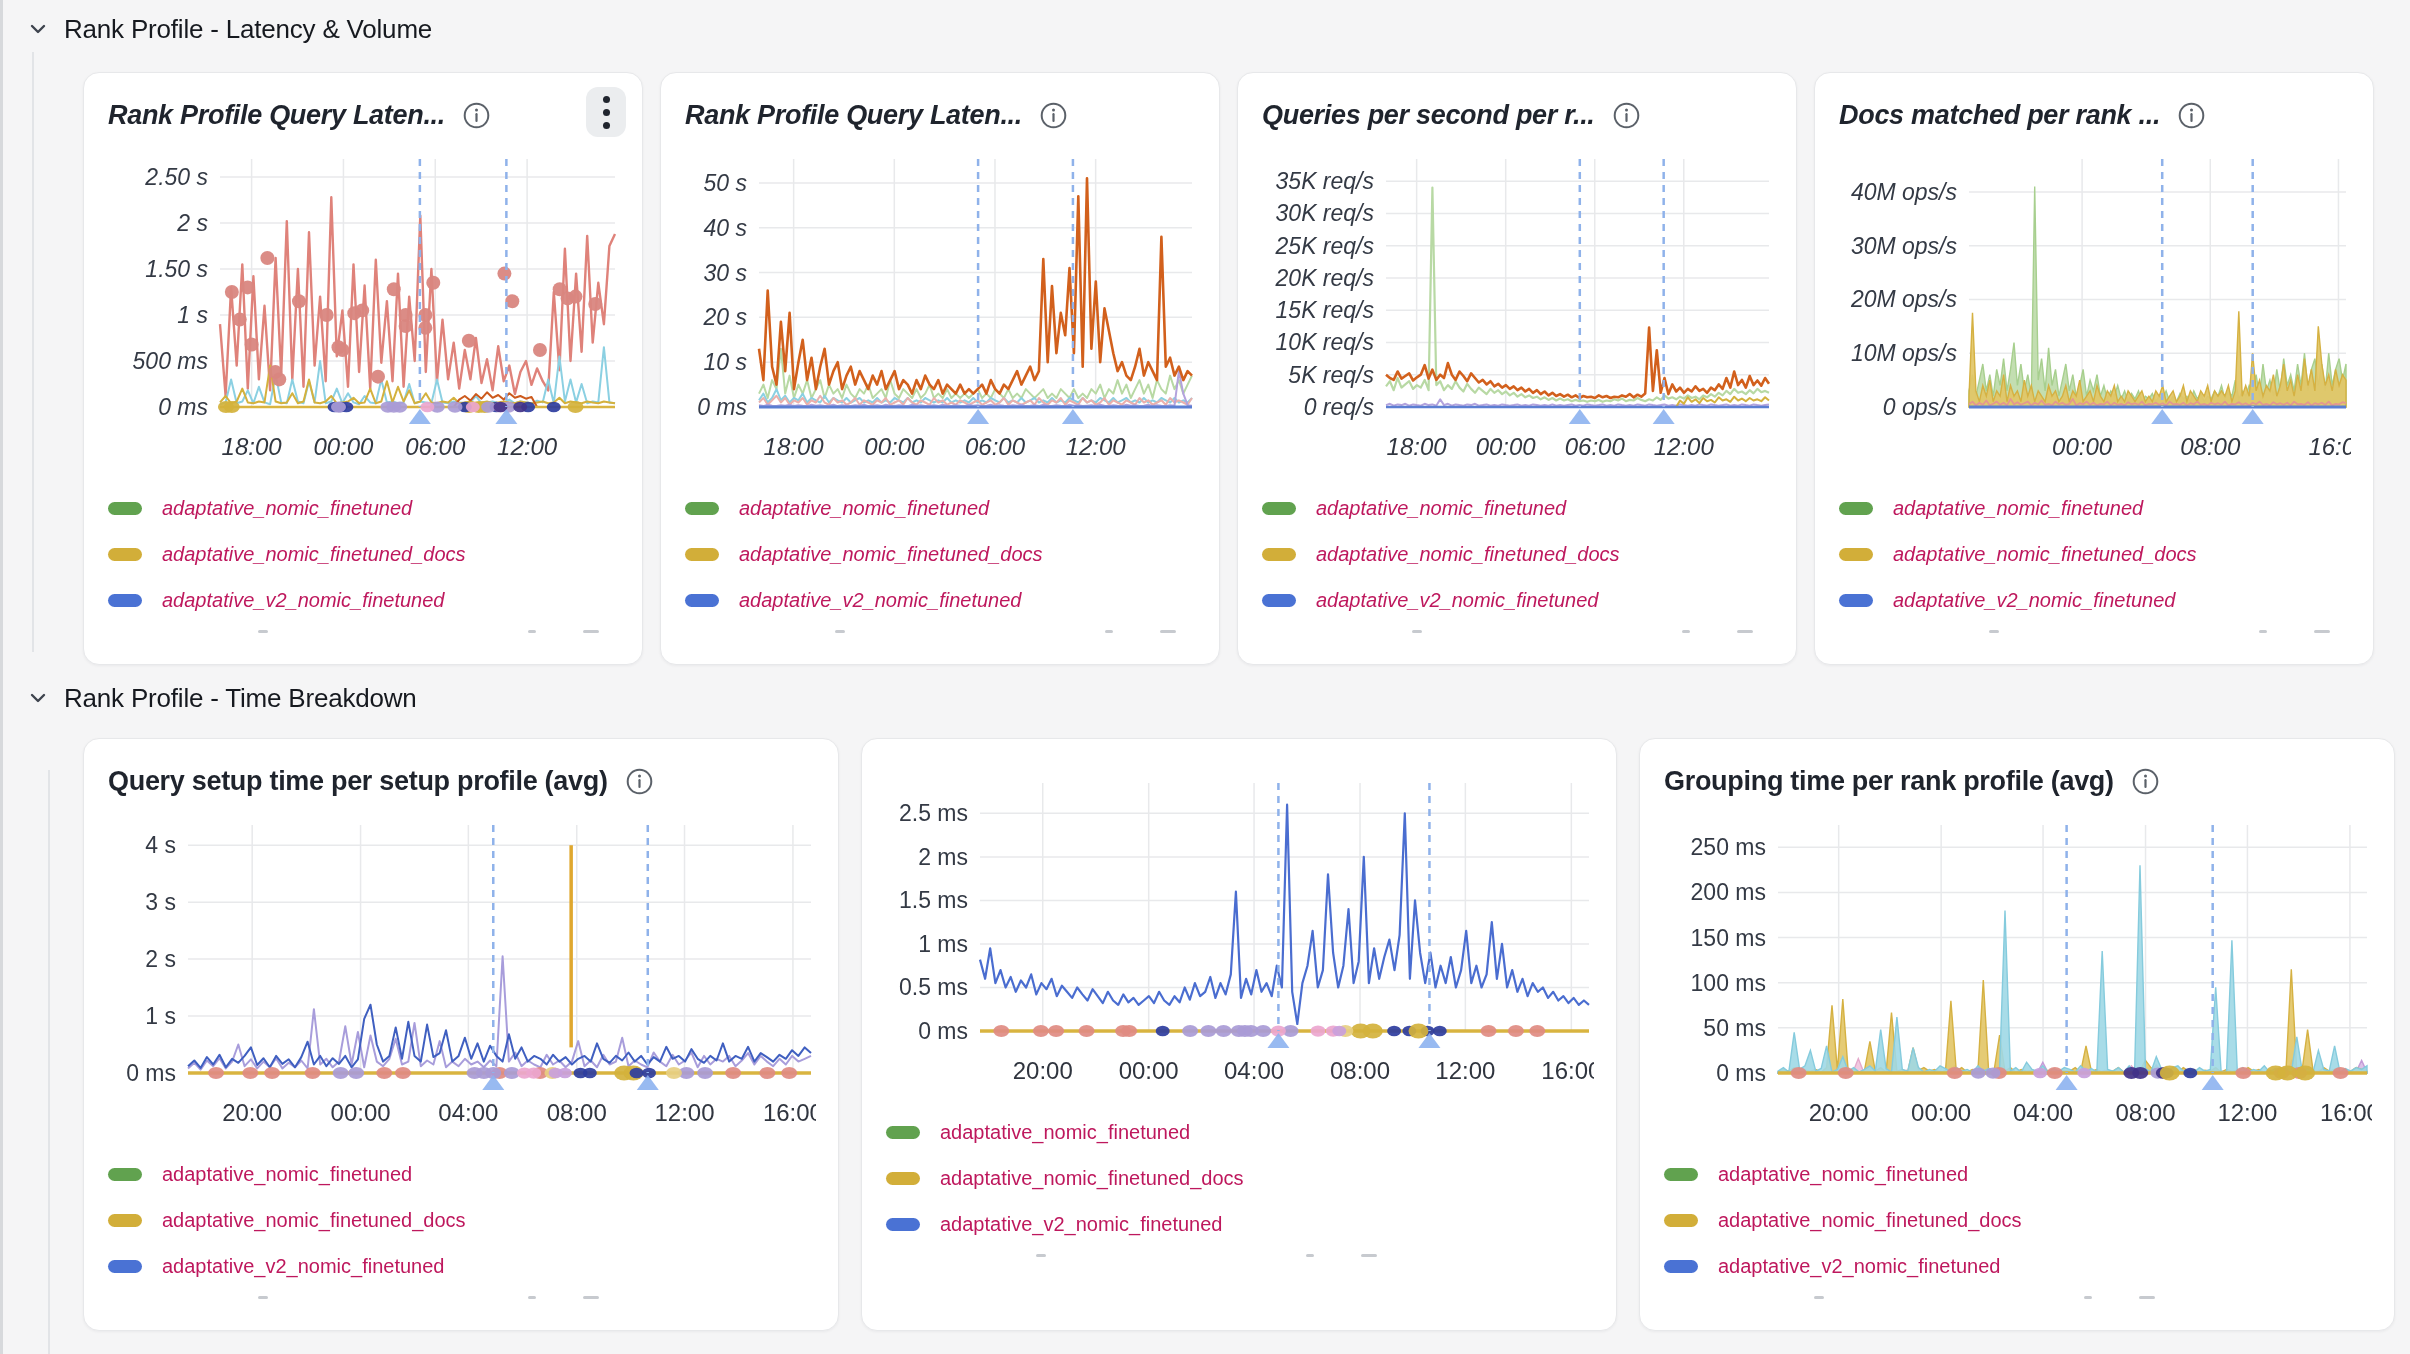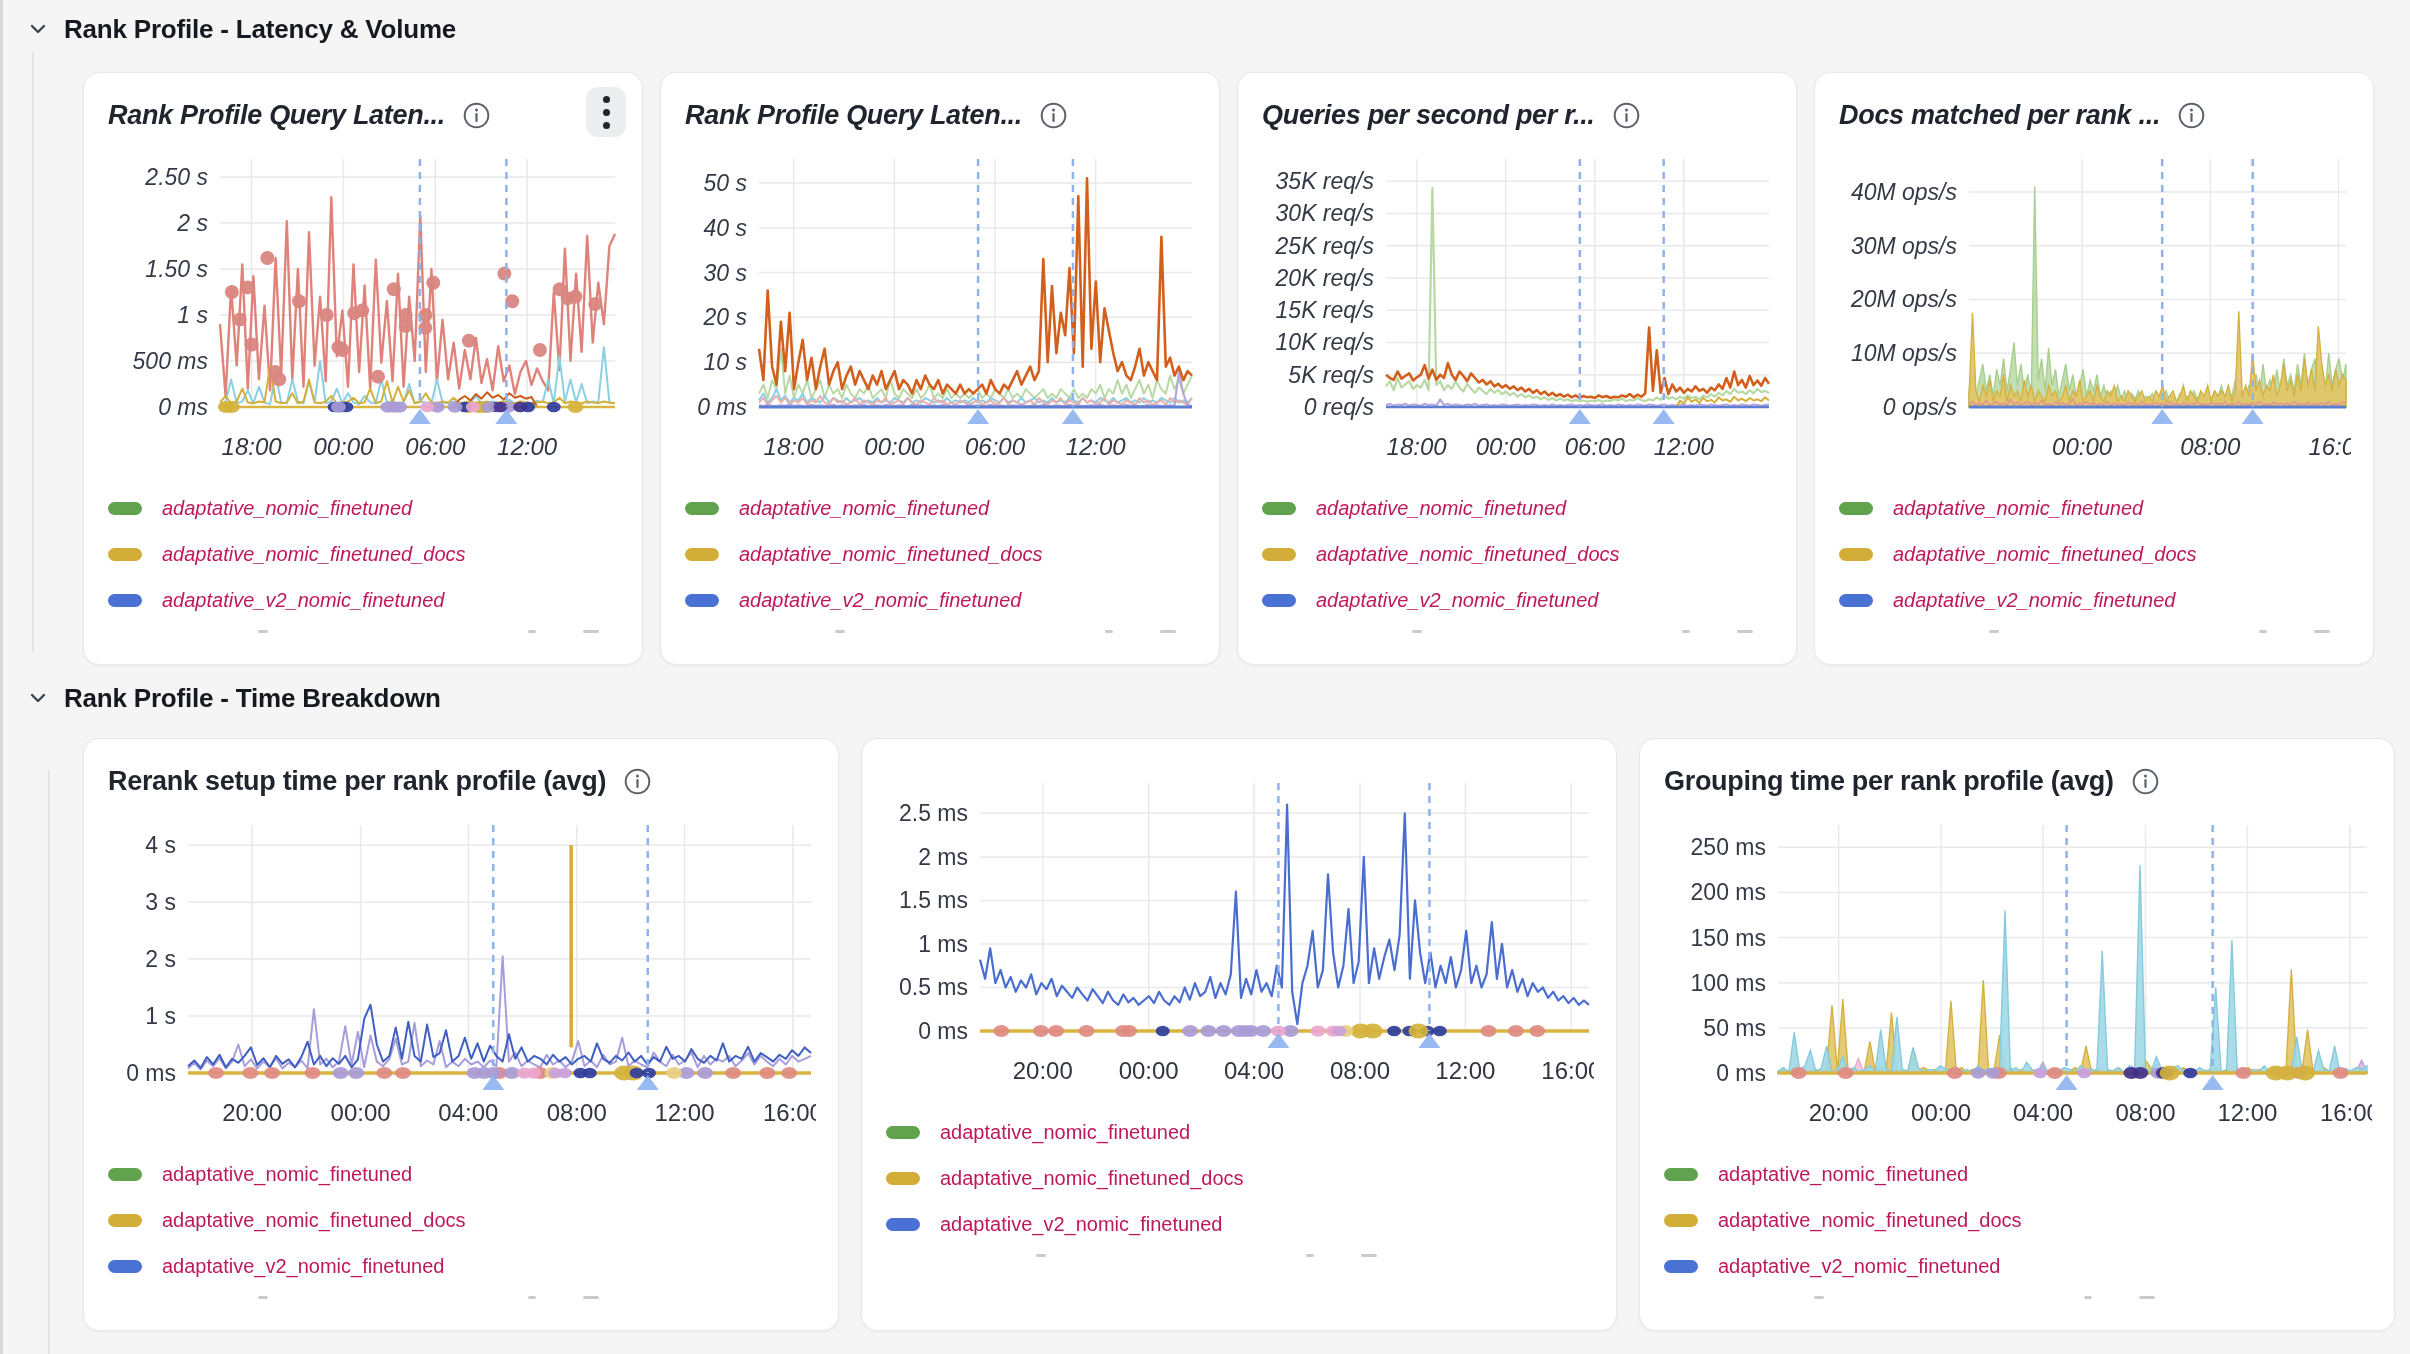--- a/index.html
+++ b/index.html
@@ -2,21 +2,21 @@
 <html><head>
 <meta charset="utf-8">
 <style>
   * { margin:0; padding:0; box-sizing:border-box; }
   html,body { width:2410px; height:1354px; overflow:hidden; background:#f5f5f6;
     font-family:"Liberation Sans", sans-serif; position:relative; }
   .page-edge { position:absolute; left:0; top:0; width:3px; height:1354px; background:#d7d9dc; }
   .guide { position:absolute; width:2px; background:#e2e4e7; }
   .section { position:relative; }
   .sec-header { display:flex; align-items:center; gap:16px; padding-left:28px; height:38px; }
-  .sec-title { font-size:26px; font-weight:700; color:#16191f; letter-spacing:-0.2px; }
+  .sec-title { font-size:26px; font-weight:400; color:#16191f; letter-spacing:-0.2px; }
   .chev { width:20px; height:20px; display:flex; align-items:center; justify-content:center; cursor:pointer; }
   .cards { display:flex; margin-left:83px; }
   .cards.top { gap:17px; margin-top:24px; }
   .cards.bottom { gap:22px; margin-top:21px; }
   .card { background:#ffffff; border:1.5px solid #e7e8ea; border-radius:16px;
     box-shadow:0 1px 3px rgba(20,24,31,.05); height:593px; padding:20px 24px;
     position:relative; overflow:hidden; flex:none; }
   .card.w-top { width:560px;font-style:italic; }
   .card.w-bot { width:756px; }
   .card-head { display:flex; align-items:center; gap:18px; height:40px; margin-top:2px; }
@@ -358,21 +358,21 @@
         <div class="chev">
           <svg width="20" height="20" viewBox="0 0 20 20">
             <polyline points="4,7 10,13 16,7" fill="none" stroke="#3e444e" stroke-width="2.4" stroke-linecap="round" stroke-linejoin="round"></polyline>
           </svg>
         </div>
         <div class="sec-title">Rank Profile - Time Breakdown</div>
       </div>
       <div class="cards bottom">
         <div class="card w-bot">
           <div class="card-head">
-            <div class="card-title">Rerank setup time per rank profile (avg)</div>
+            <div class="card-title">Query setup time per setup profile (avg)</div>
             <svg width="27" height="27" viewBox="0 0 27 27" style="cursor: pointer;">
               <circle cx="13.5" cy="13.5" r="11.8" fill="none" stroke="#5b6169" stroke-width="2"></circle>
               <line x1="13.5" y1="12.2" x2="13.5" y2="19" stroke="#5b6169" stroke-width="2.2" stroke-linecap="round"></line>
               <circle cx="13.5" cy="8" r="1.5" fill="#5b6169"></circle>
             </svg>
           </div>
           <svg class="chart" width="708" height="330" viewBox="0 0 708 330">
             <line x1="80" y1="32.23529411764707" x2="703" y2="32.23529411764707" stroke="#e8e9eb" stroke-width="1.5"></line>
             <line x1="80" y1="89.17647058823528" x2="703" y2="89.17647058823528" stroke="#e8e9eb" stroke-width="1.5"></line>
             <line x1="80" y1="146.11764705882354" x2="703" y2="146.11764705882354" stroke="#e8e9eb" stroke-width="1.5"></line>

